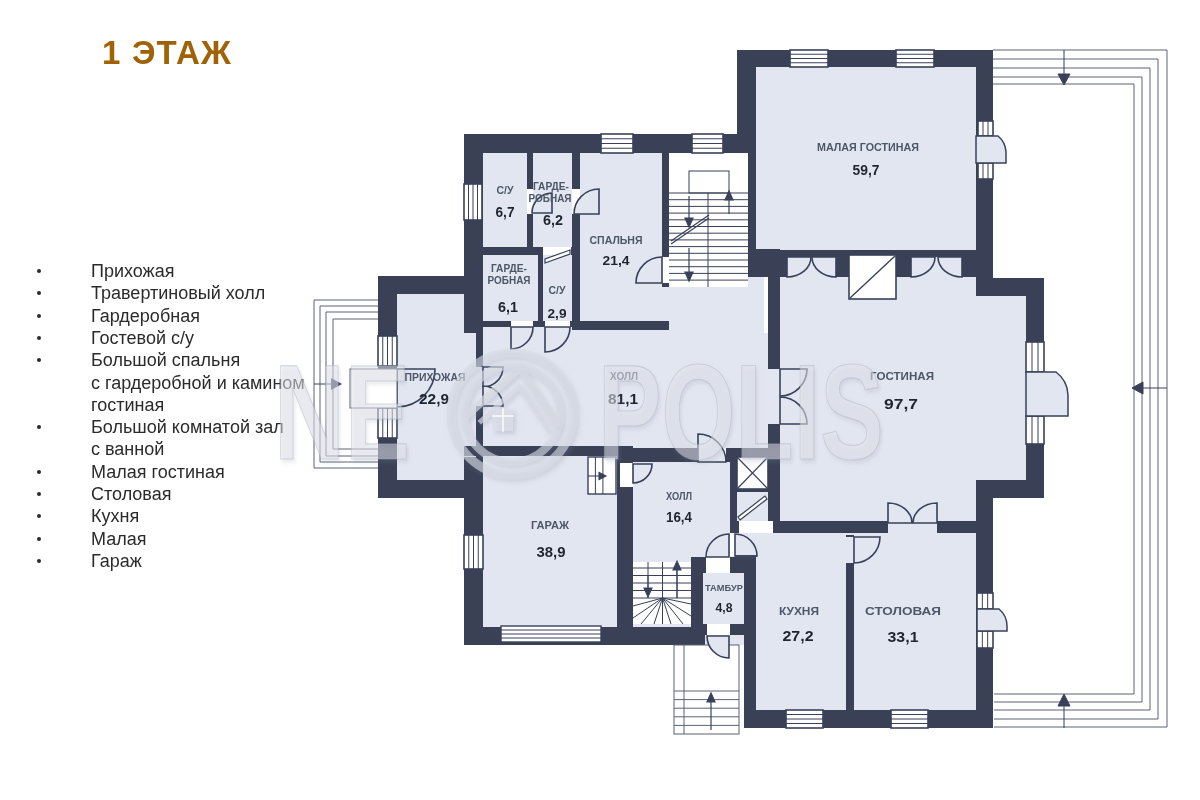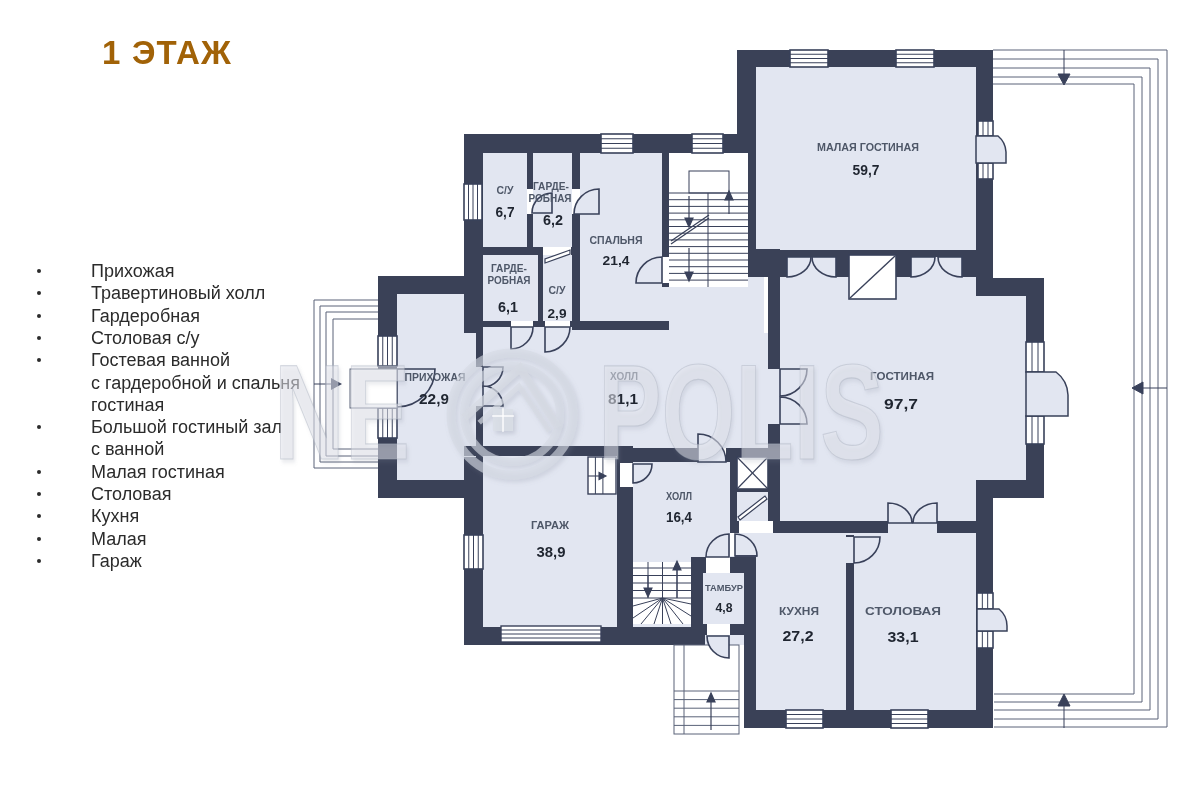--- a/index.html
+++ b/index.html
@@ -26,35 +26,35 @@
 <div class="bl" style="top:282px">
       <span class="dot"></span>
       <span class="tx">Травертиновый холл</span>
     </div>
 <div class="bl" style="top:305px">
       <span class="dot"></span>
       <span class="tx">Гардеробная</span>
     </div>
 <div class="bl" style="top:327px">
       <span class="dot"></span>
-      <span class="tx">Столовая с/у</span>
+      <span class="tx">Гостевой с/у</span>
     </div>
 <div class="bl" style="top:349px">
       <span class="dot"></span>
-      <span class="tx">Гостевая ванной</span>
+      <span class="tx">Большой спальня</span>
     </div>
 <div class="bl" style="top:372px">
-      <span class="tx">с гардеробной и спальня</span>
+      <span class="tx">с гардеробной и камином</span>
     </div>
 <div class="bl" style="top:394px">
       <span class="tx">гостиная</span>
     </div>
 <div class="bl" style="top:416px">
       <span class="dot"></span>
-      <span class="tx">Большой гостиный зал</span>
+      <span class="tx">Большой комнатой зал</span>
     </div>
 <div class="bl" style="top:438px">
       <span class="tx">с ванной</span>
     </div>
 <div class="bl" style="top:461px">
       <span class="dot"></span>
       <span class="tx">Малая гостиная</span>
     </div>
 <div class="bl" style="top:483px">
       <span class="dot"></span>

